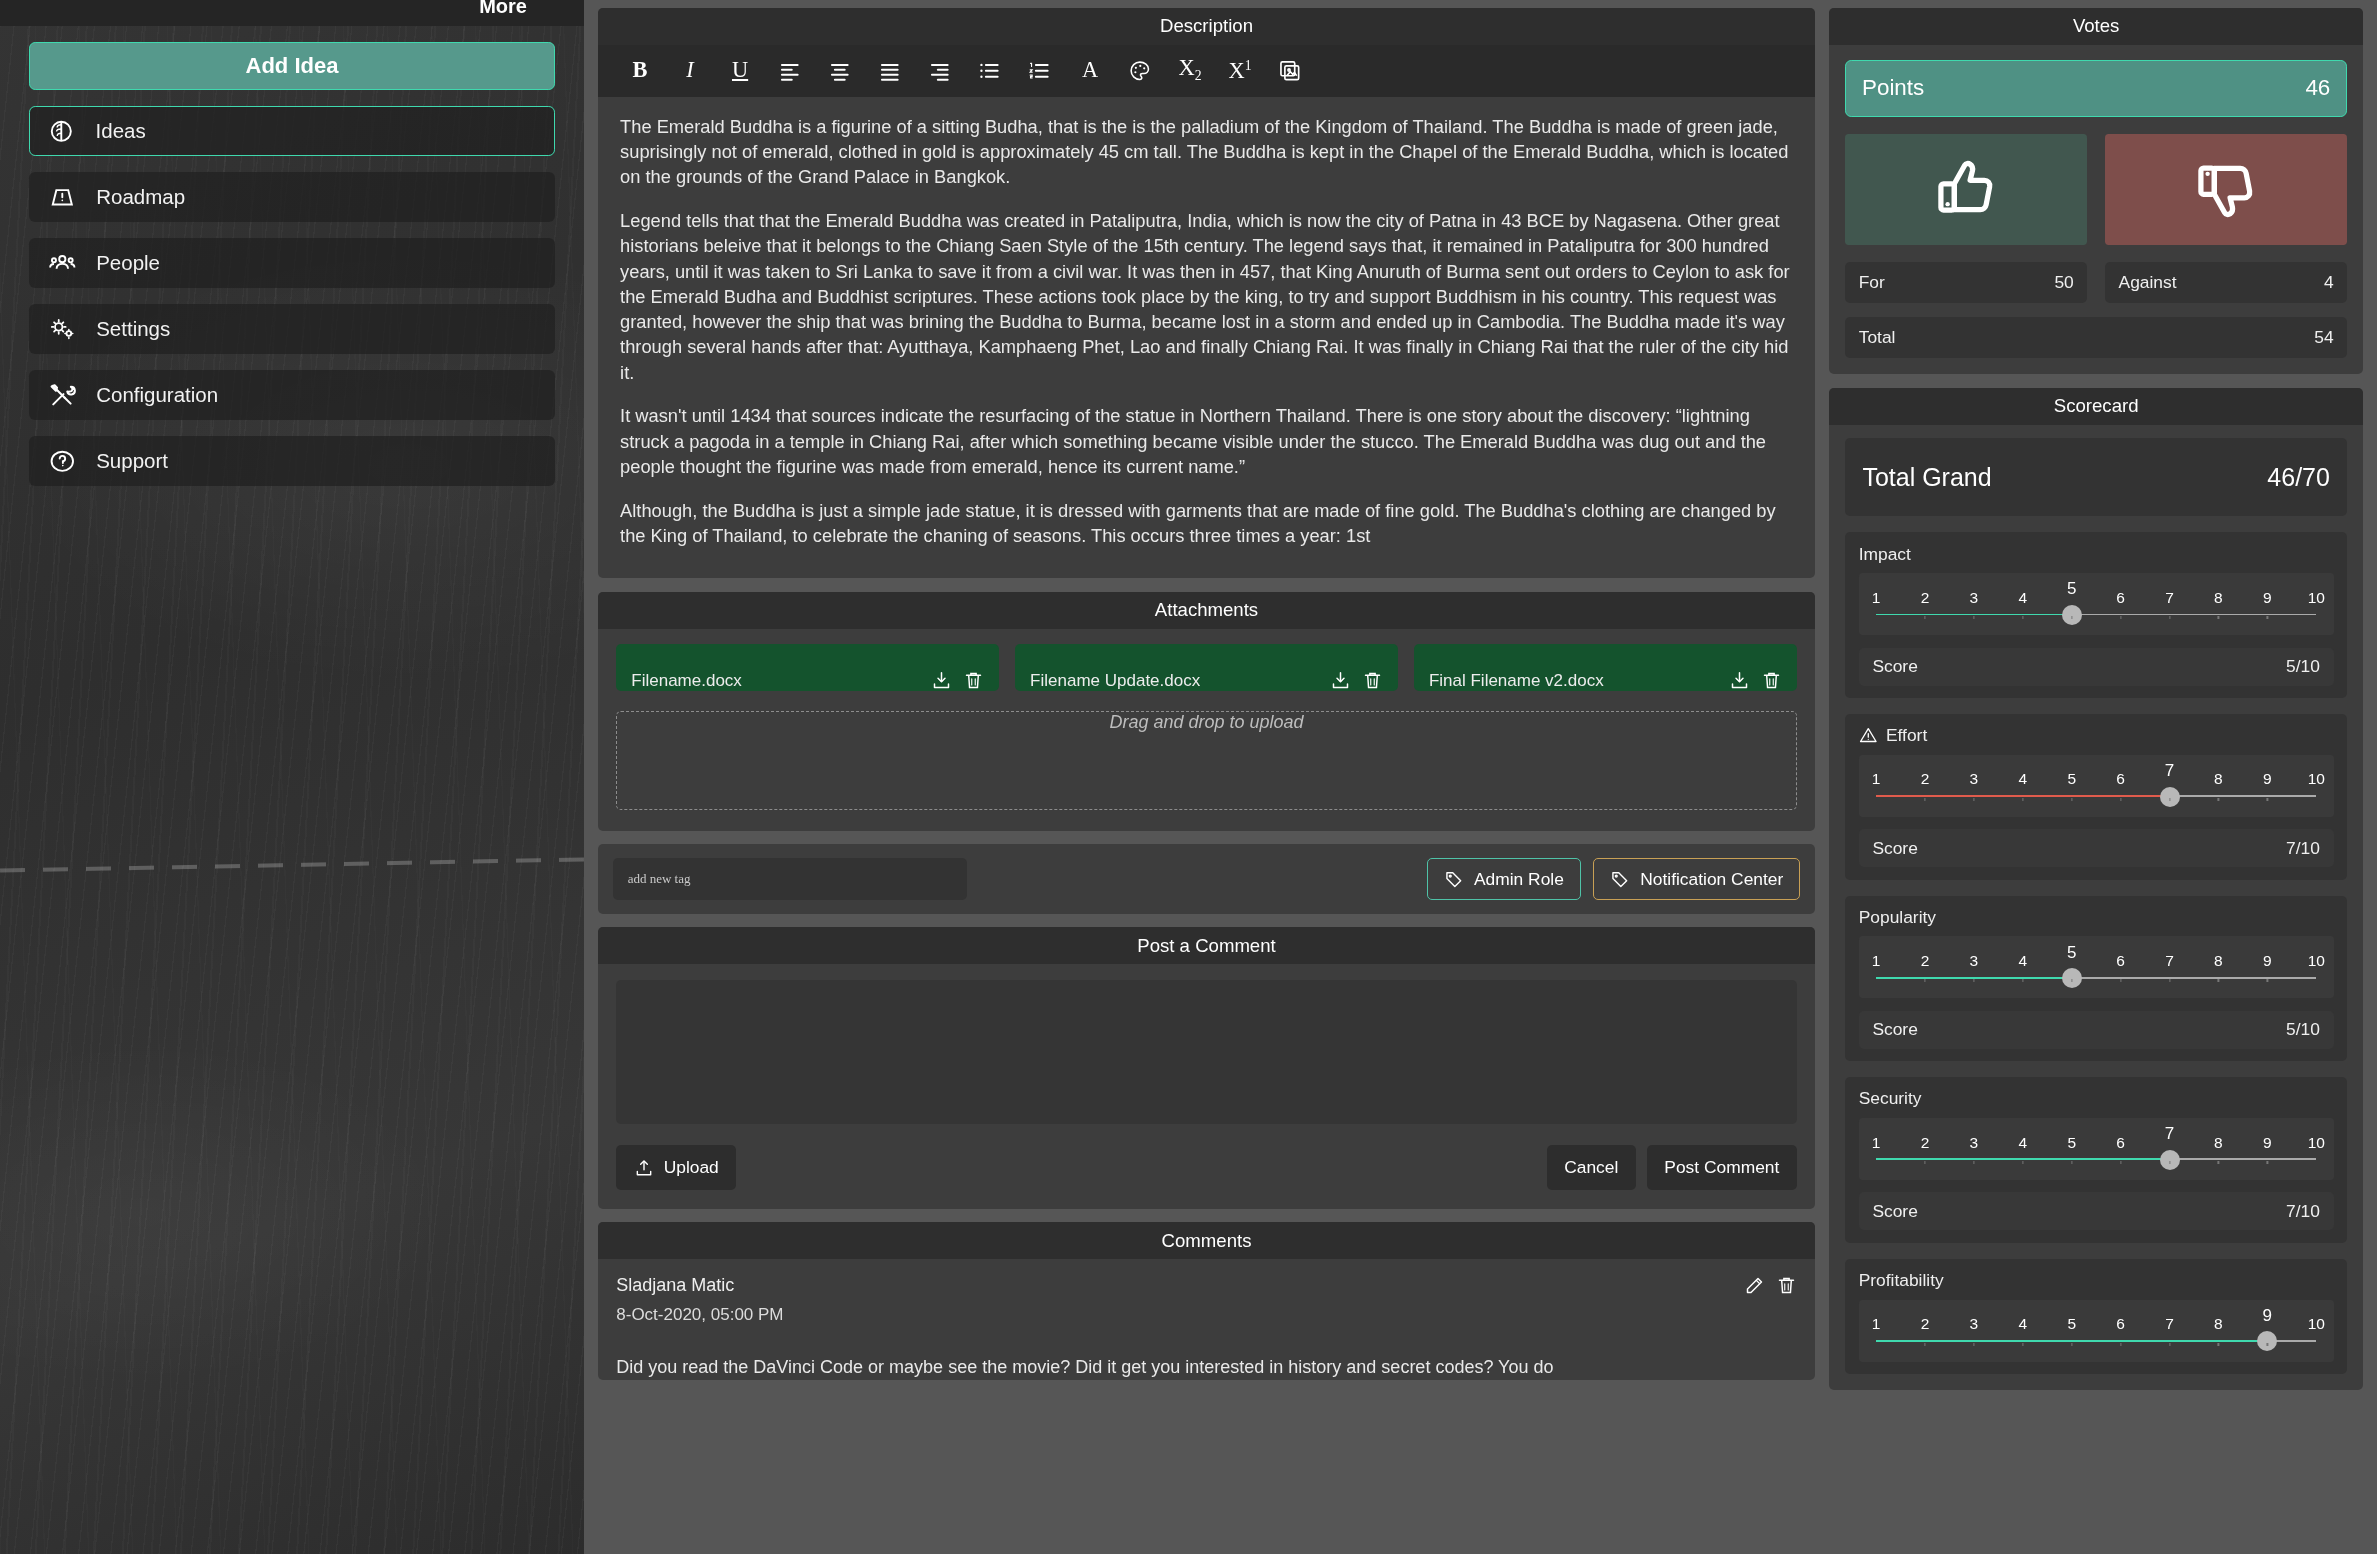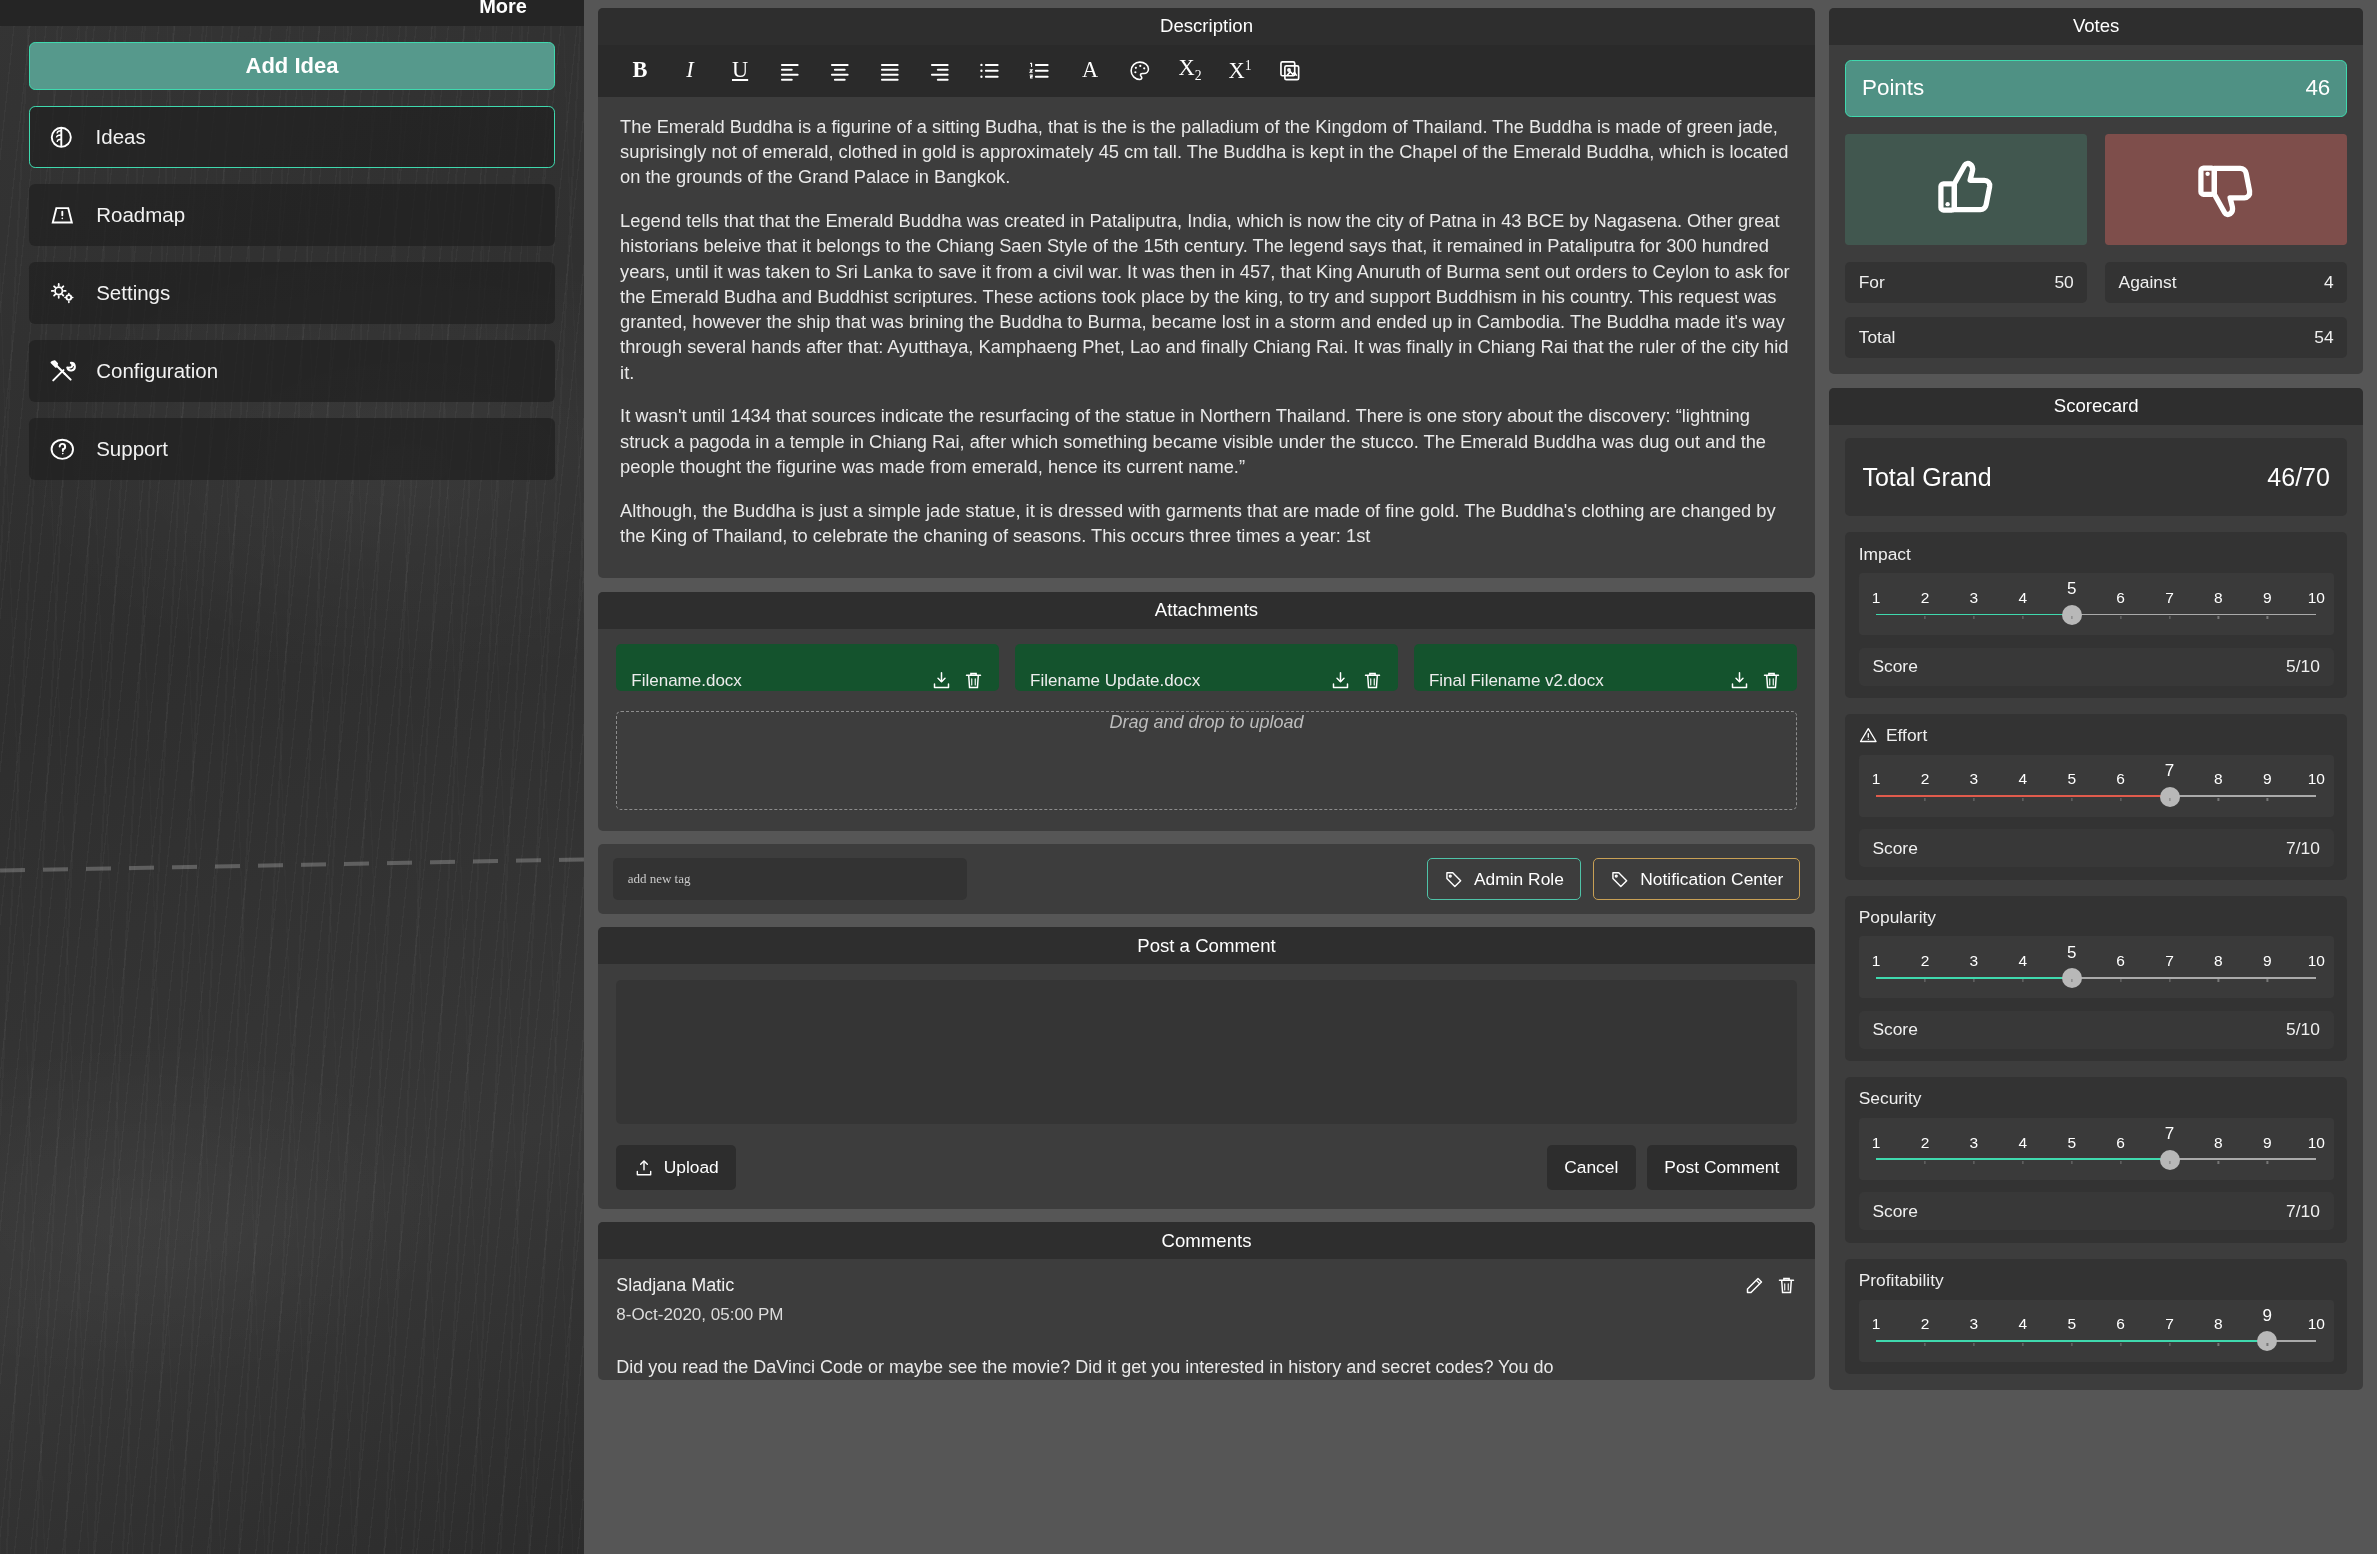--- a/index.html
+++ b/index.html
@@ -74,21 +74,21 @@
     align-items: center;
     justify-content: center;
     color: #ffffff;
     font-size: 22px;
     font-weight: 700;
     cursor: pointer;
   }
 
   .nav-item {
     margin-top: 16px;
-    height: 62px;
+    height: 50px;
     background: rgba(32,32,32,0.72);
     border-radius: 6.2px;
     display: flex;
     align-items: center;
     padding-left: 18.6px;
     gap: 20px;
     color: #f2f2f2;
     font-size: 20.5px;
     cursor: pointer;
   }
@@ -450,20 +450,33 @@
         <span class="ico">
           <svg viewBox="0 0 24 24" fill="none" stroke="#fff" stroke-width="1.6">
             <path d="M7 6h10l3 12H4z"></path>
               <path d="M12 9v3" stroke-linecap="round"></path>
               <circle cx="12" cy="14.6" r="0.7" fill="#fff" stroke="none"></circle>
           </svg>
         </span>
         <span>Roadmap</span>
       </div>
 
+      <div class="nav-item">
+        <span class="ico">
+          <svg viewBox="0 0 24 24" fill="none" stroke="#fff" stroke-width="1.6">
+            <circle cx="12" cy="8.5" r="2.6"></circle>
+              <path d="M7.2 16.5c0-2.7 2.1-4 4.8-4s4.8 1.3 4.8 4"></path>
+            <circle cx="5" cy="9.5" r="1.7"></circle>
+              <path d="M1.8 15.6c0-2 1.4-3 3.2-3"></path>
+            <circle cx="19" cy="9.5" r="1.7"></circle>
+              <path d="M22.2 15.6c0-2-1.4-3-3.2-3"></path>
+          </svg>
+        </span>
+        <span>People</span>
+      </div>
 
       <div class="nav-item">
         <span class="ico">
           <svg viewBox="0 0 24 24" fill="none" stroke="#fff" stroke-width="1.5">
             <circle cx="9" cy="10" r="3.1"></circle>
             <path d="M9 4.2v1.4M9 14.4v1.4M3.2 10h1.4M13.4 10h1.4M5.1 6.1l1 1M11.9 12.9l1 1M12.9 6.1l-1 1M6.1 12.9l-1 1" stroke-linecap="round"></path>
             <circle cx="17.5" cy="15.5" r="2"></circle>
             <path d="M17.5 12.2v1M17.5 18.8v1M14.2 15.5h1M19.8 15.5h1" stroke-linecap="round" stroke-width="1.3"></path>
           </svg>
         </span>

